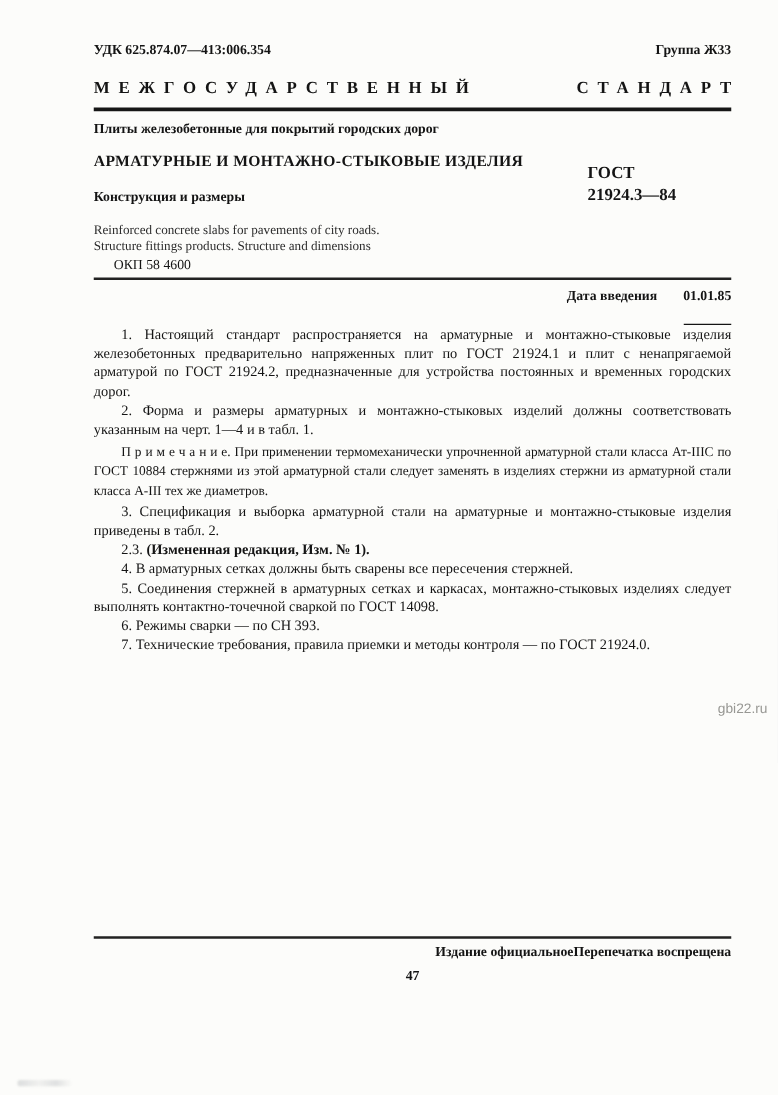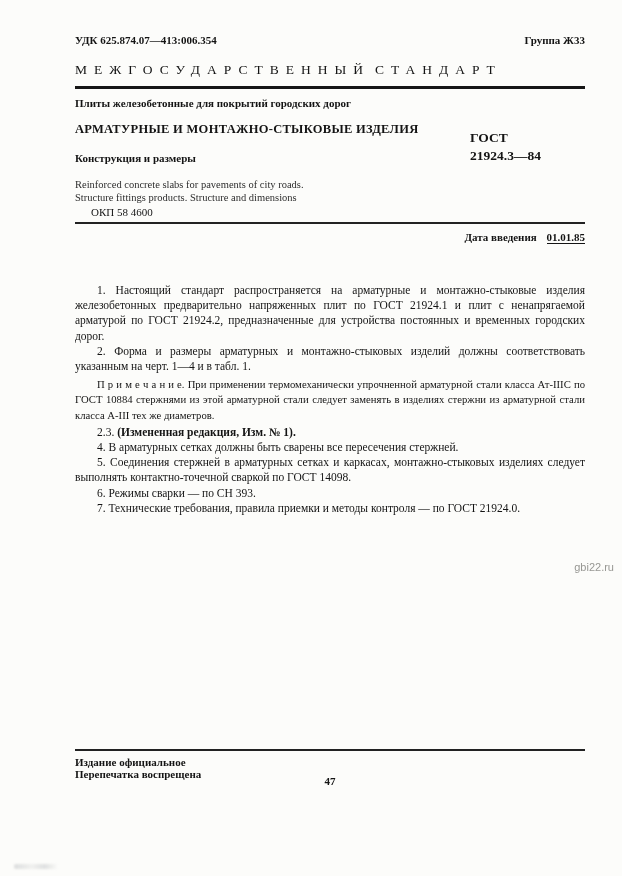--- a/index.html
+++ b/index.html
@@ -13,56 +13,56 @@
   }
   .page{
     position:absolute;inset:0;
     background:#fcfcfa;
   }
   .content{position:absolute;left:75px;width:510px;}
 
   
   .udk-row{top:34px;display:flex;justify-content:space-between;
     font-weight:bold;font-size:11px;}
-  .std-heading{top:62px;display:flex;
-    font-weight:normal;font-size:13.5px;gap:12px;}
+  .std-heading{top:62px;display:flex;justify-content:space-between;
+    font-weight:bold;font-size:13.5px;gap:12px;}
   .std-heading span{letter-spacing:7px;margin-right:-7px;white-space:nowrap;}
   .rule-thick{top:86px;height:3px;background:#161616;}
   .rule-thin{height:2px;background:#222;}
 
   
   .title-row{top:97px;display:flex;}
   .title-left{width:395px;}
   .t-subject{font-weight:bold;font-size:11px;margin:0 0 13px 0;}
   .t-main{font-weight:bold;font-size:12.5px;margin:0 0 15px 0;letter-spacing:.3px;}
   .t-sub{font-weight:bold;font-size:11px;margin:0 0 14px 0;}
   .t-eng{font-size:10.5px;line-height:13px;color:#2d2d2d;margin:0;}
   .gost-box{flex:1;margin-top:32px;font-weight:bold;
     font-size:13.5px;line-height:18px;white-space:pre-line;}
 
   .okp{top:206px;font-size:11px;padding-left:16px;}
   .rule-okp{top:222px;}
   .date-row{top:231px;text-align:right;font-weight:bold;font-size:11px;}
-  .date-value{border-bottom:1px solid #141414;padding-bottom:0px;margin-left:7px;}
+  .date-value{border-bottom:1px solid #141414;padding-bottom:16px;margin-left:18px;}
 
   
-  .body-text{top:261px;font-size:11.5px;line-height:15.2px;text-align:justify;margin-top:22px;}
+  .body-text{top:261px;font-size:11.5px;line-height:15.2px;text-align:justify;}
   .body-text p{margin:0;text-indent:22px;}
   .note{font-size:10.7px;margin:3px 0 2px 0 !important;}
   .bold{font-weight:bold;}
 
   
   .watermark{position:absolute;top:561px;right:8px;
     font-family:"Liberation Sans","DejaVu Sans",sans-serif;
     font-size:11px;color:#979793;text-align:right;}
 
   
   .rule-footer{top:749px;}
   .footer-row{top:756px;display:flex;justify-content:flex-end;
-    font-weight:bold;font-size:11px;flex-direction:column;}
+    font-weight:bold;font-size:11px;}
   .page-num{top:775px;text-align:center;font-size:11px;font-weight:bold;}
 
   .smudge{position:absolute;left:14px;top:864px;width:44px;height:5px;
     background:linear-gradient(90deg,rgba(140,145,150,.28),rgba(140,145,150,.1) 40%,rgba(140,145,150,.25) 70%,rgba(140,145,150,0));
     border-radius:2px;filter:blur(1px);}
 </style>
 </head>
 <body>
 
 <div class="page">
@@ -96,20 +96,21 @@
 
   <div class="content date-row">
     <span>Дата введения</span>
     <span class="date-value">01.01.85</span>
   </div>
 
   <div class="content body-text">
     <p>1. Настоящий стандарт распространяется на арматурные и монтажно-стыковые изделия железобетонных предварительно напряженных плит по ГОСТ 21924.1 и плит с ненапрягаемой арматурой по ГОСТ 21924.2, предназначенные для устройства постоянных и временных городских дорог.</p>
     <p>2. Форма и размеры арматурных и монтажно-стыковых изделий должны соответствовать указанным на черт. 1—4 и в табл. 1.</p>
     <p class="note"><span>П р и м е ч а н и е.</span><span> При применении термомеханически упрочненной арматурной стали класса Ат-IIIC по ГОСТ 10884 стержнями из этой арматурной стали следует заменять в изделиях стержни из арматурной стали класса А-III тех же диаметров.</span></p>
+    <p>3. Спецификация и выборка арматурной стали на арматурные и монтажно-стыковые изделия приведены в табл. 2.</p>
     <p><span>2.3. </span><span class="bold">(Измененная редакция, Изм. № 1).</span></p>
     <p>4. В арматурных сетках должны быть сварены все пересечения стержней.</p>
     <p>5. Соединения стержней в арматурных сетках и каркасах, монтажно-стыковых изделиях следует выполнять контактно-точечной сваркой по ГОСТ 14098.</p>
     <p>6. Режимы сварки — по СН 393.</p>
     <p>7. Технические требования, правила приемки и методы контроля — по ГОСТ 21924.0.</p>
   </div>
 
   <div class="watermark">gbi22.ru</div>
 
   <div class="content rule-thin rule-footer"></div>

